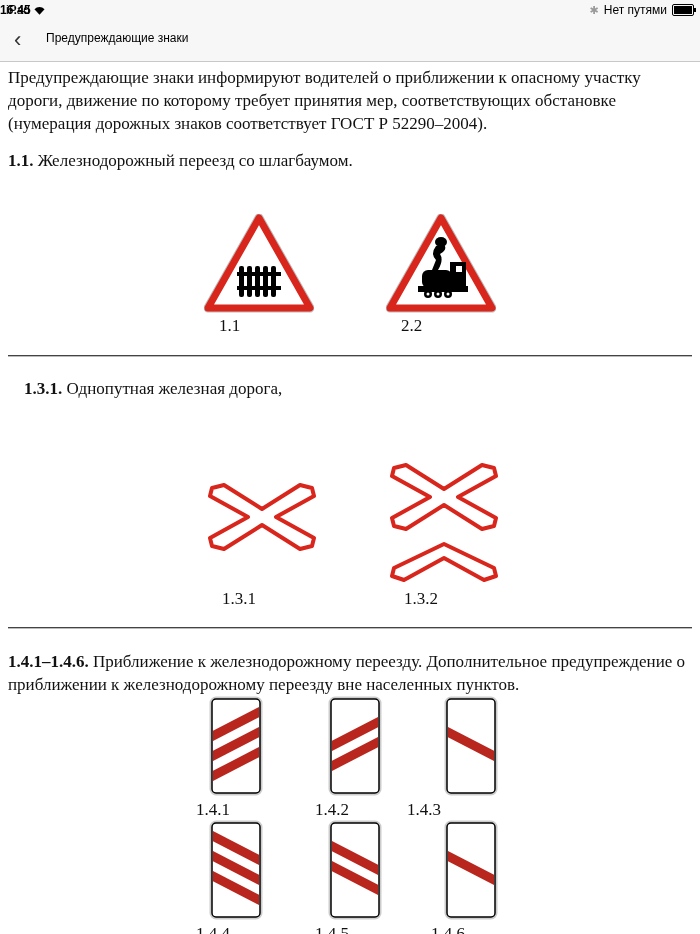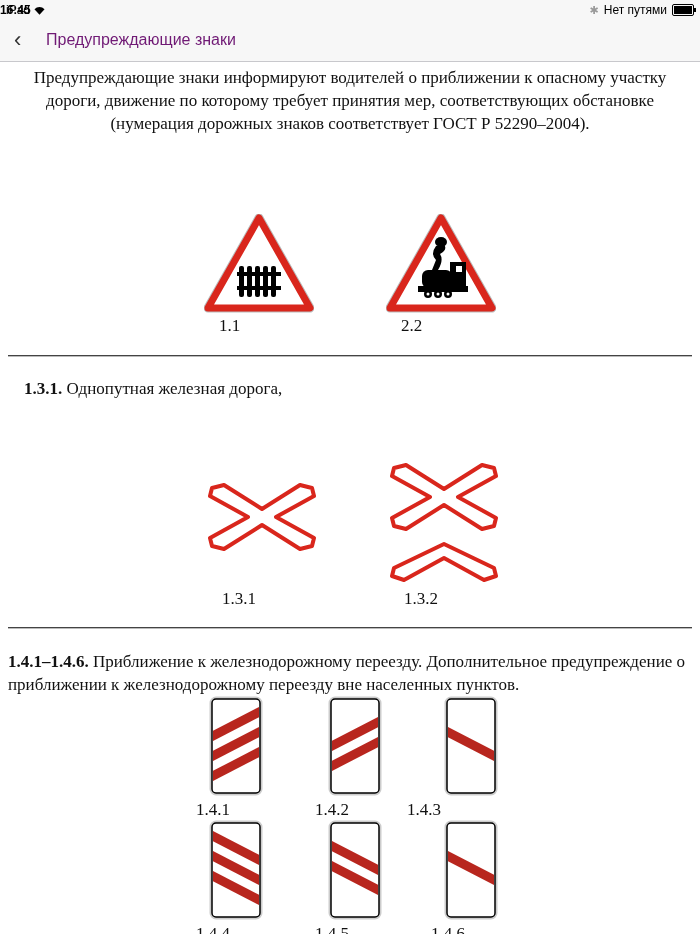--- a/index.html
+++ b/index.html
@@ -7,24 +7,24 @@
   .statusbar { position:absolute; left:0; top:0; width:700px; height:20px; background:#f7f7f7; font-family:"Liberation Sans", sans-serif; font-size:12px; color:#000; }
   .statusbar .left { position:absolute; left:6px; top:3px; display:flex; align-items:center; gap:4px; }
   .statusbar .center { position:absolute; left:0; right:0; top:3px; text-align:left; font-weight:bold; }
   .statusbar .right { position:absolute; right:6px; top:3px; display:flex; align-items:center; gap:5px; }
   .bt { color:#999; font-size:11px; }
   .battery { width:18px; height:8px; border:1px solid #000; border-radius:2px; position:relative; padding:1px; box-sizing:content-box; }
   .battery .fill { width:100%; height:100%; background:#000; }
   .battery:after { content:""; position:absolute; right:-3px; top:3px; width:2px; height:4px; background:#000; }
   .navbar { position:absolute; left:0; top:20px; width:700px; height:41px; background:#f7f7f7; border-bottom:1px solid #c8c8cc; font-family:"Liberation Sans", sans-serif; }
   .back { position:absolute; left:14px; top:7px; font-size:22px; color:#333; cursor:pointer; }
-  .navtitle { position:absolute; left:46px; top:11px; font-size:16px; color:#701a75; }
+  .navtitle { position:absolute; left:46px; top:11px; font-size:12px; color:#000000; }
   .content { position:absolute; left:8px; top:62px; width:684px; font-size:17px; line-height:23px; }
   p { margin:0; }
-  .intro { position:absolute; top:4px; left:0; width:684px;text-align:center; }
+  .intro { position:absolute; top:4px; left:0; width:684px; }
   .lines1 { position:absolute; top:87px; left:0; }
   b { font-weight:bold; }
   .hr { position:absolute; left:0; width:684px; height:1px; background:#444; border-bottom:1px solid #bbb; }
   .cap { position:absolute; font-size:17px; width:80px; }
   .sign { position:absolute; }
 </style>
 </head>
 <body>
 
 <div class="statusbar">
@@ -45,20 +45,21 @@
 </div>
 
 <div class="navbar">
   <span class="back">‹</span>
   <span class="navtitle">Предупреждающие знаки</span>
 </div>
 
 <div class="content">
   <p class="intro">Предупреждающие знаки информируют водителей о приближении к опасному участку дороги, движение по которому требует принятия мер, соответствующих обстановке (нумерация дорожных знаков соответствует ГОСТ Р 52290–2004).</p>
   <div class="lines1">
+    <p><b>1.1.</b><span> Железнодорожный переезд со шлагбаумом.</span></p>
   </div>
 
   <svg class="sign" style="left:196px;top:152px" width="110" height="100" viewBox="0 0 110 100">
     <path d="M55 4 L106 94 L4 94 Z" fill="#fff" stroke="#bbb" stroke-width="9" stroke-linejoin="round"></path>
     <path d="M55 4 L106 94 L4 94 Z" fill="#fff" stroke="#d9261c" stroke-width="7" stroke-linejoin="round"></path>
     <path d="M55 22 L91 86 L19 86 Z" fill="#fff"></path>
     <g fill="#000">
       <rect x="33" y="58" width="44" height="4"></rect>
         <rect x="33" y="72" width="44" height="4"></rect>
       <rect x="35" y="52" width="5" height="31" rx="2"></rect>

